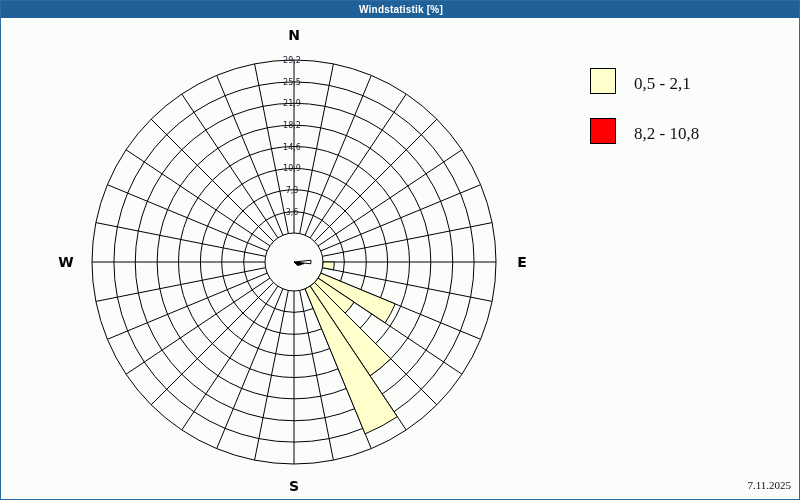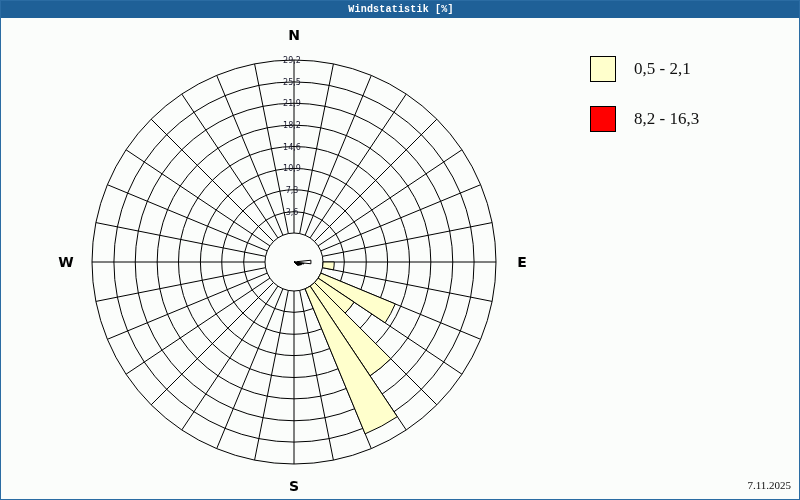--- a/index.html
+++ b/index.html
@@ -19,21 +19,21 @@
     background: #fbfdfb;
     overflow: hidden;
   }
   #titlebar {
     position: absolute;
     left: 0; top: 0;
     width: 800px;
     height: 17px;
     background: #1f6097;
     color: #ffffff;
-    font-family: Liberation Mono, monospace;
+    font-family: Liberation Sans, sans-serif;
     font-size: 10px;
     font-weight: bold;
     line-height: 17px;
     text-align: center;
     letter-spacing: 0.2px;
     user-select: none;
   }
   #canvas-area {
     position: absolute;
     left: 1px;
@@ -49,21 +49,21 @@
   }
   
   #legend {
     position: absolute;
     left: 588px;
     top: 25px;
     width: 200px;
   }
   .legend-row {
     display: flex;
-    align-items: center;
+    align-items: flex-end;
     height: 50px;
   }
   .legend-swatch {
     width: 26px;
     height: 26px;
     border: 1px solid #000000;
     box-sizing: border-box;
     flex: 0 0 auto;
   }
   .legend-label {
@@ -190,19 +190,19 @@
         </g>
     </svg>
 
     <div id="legend">
         <div class="legend-row">
           <div class="legend-swatch" style="background: rgb(255, 255, 204);"></div>
           <div class="legend-label">0,5 - 2,1</div>
         </div>
         <div class="legend-row">
           <div class="legend-swatch" style="background: rgb(255, 0, 0);"></div>
-          <div class="legend-label">8,2 - 16,3</div>
+          <div class="legend-label">8,2 - 10,8</div>
         </div>
       </div>
 
     <div id="date-stamp">7.11.2025</div>
   </div>
 </div>
 
 </body></html>

